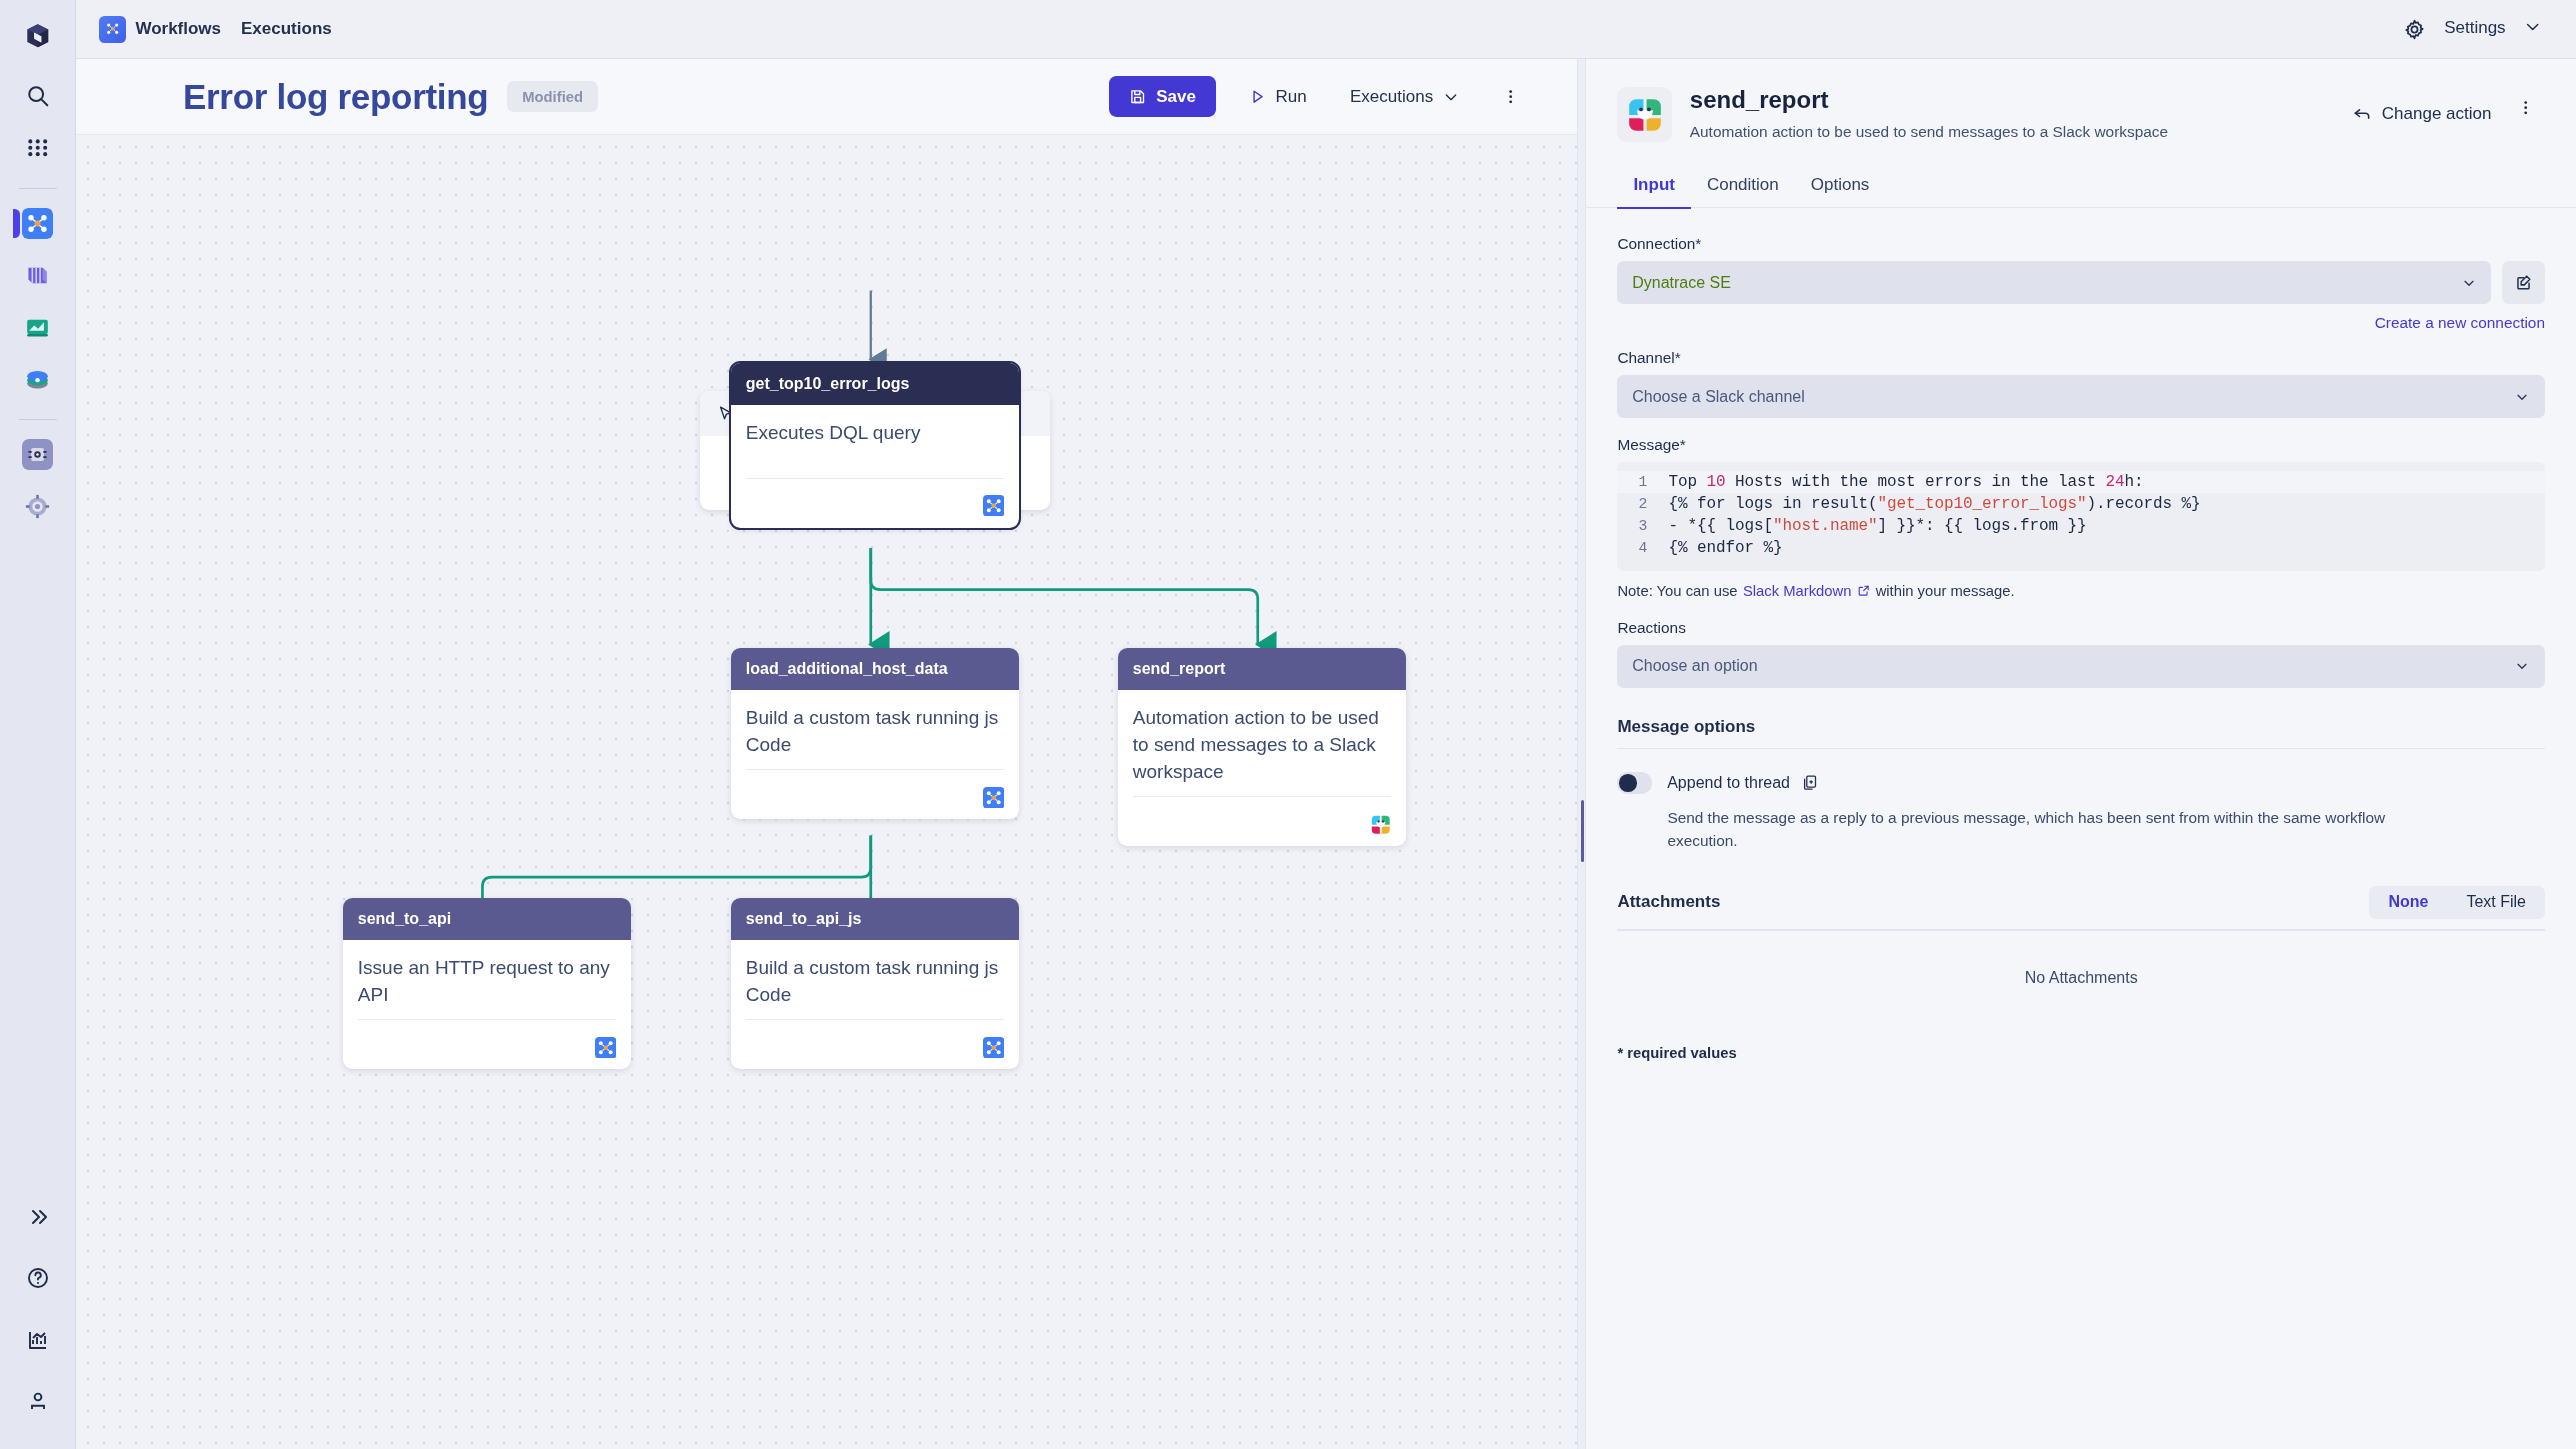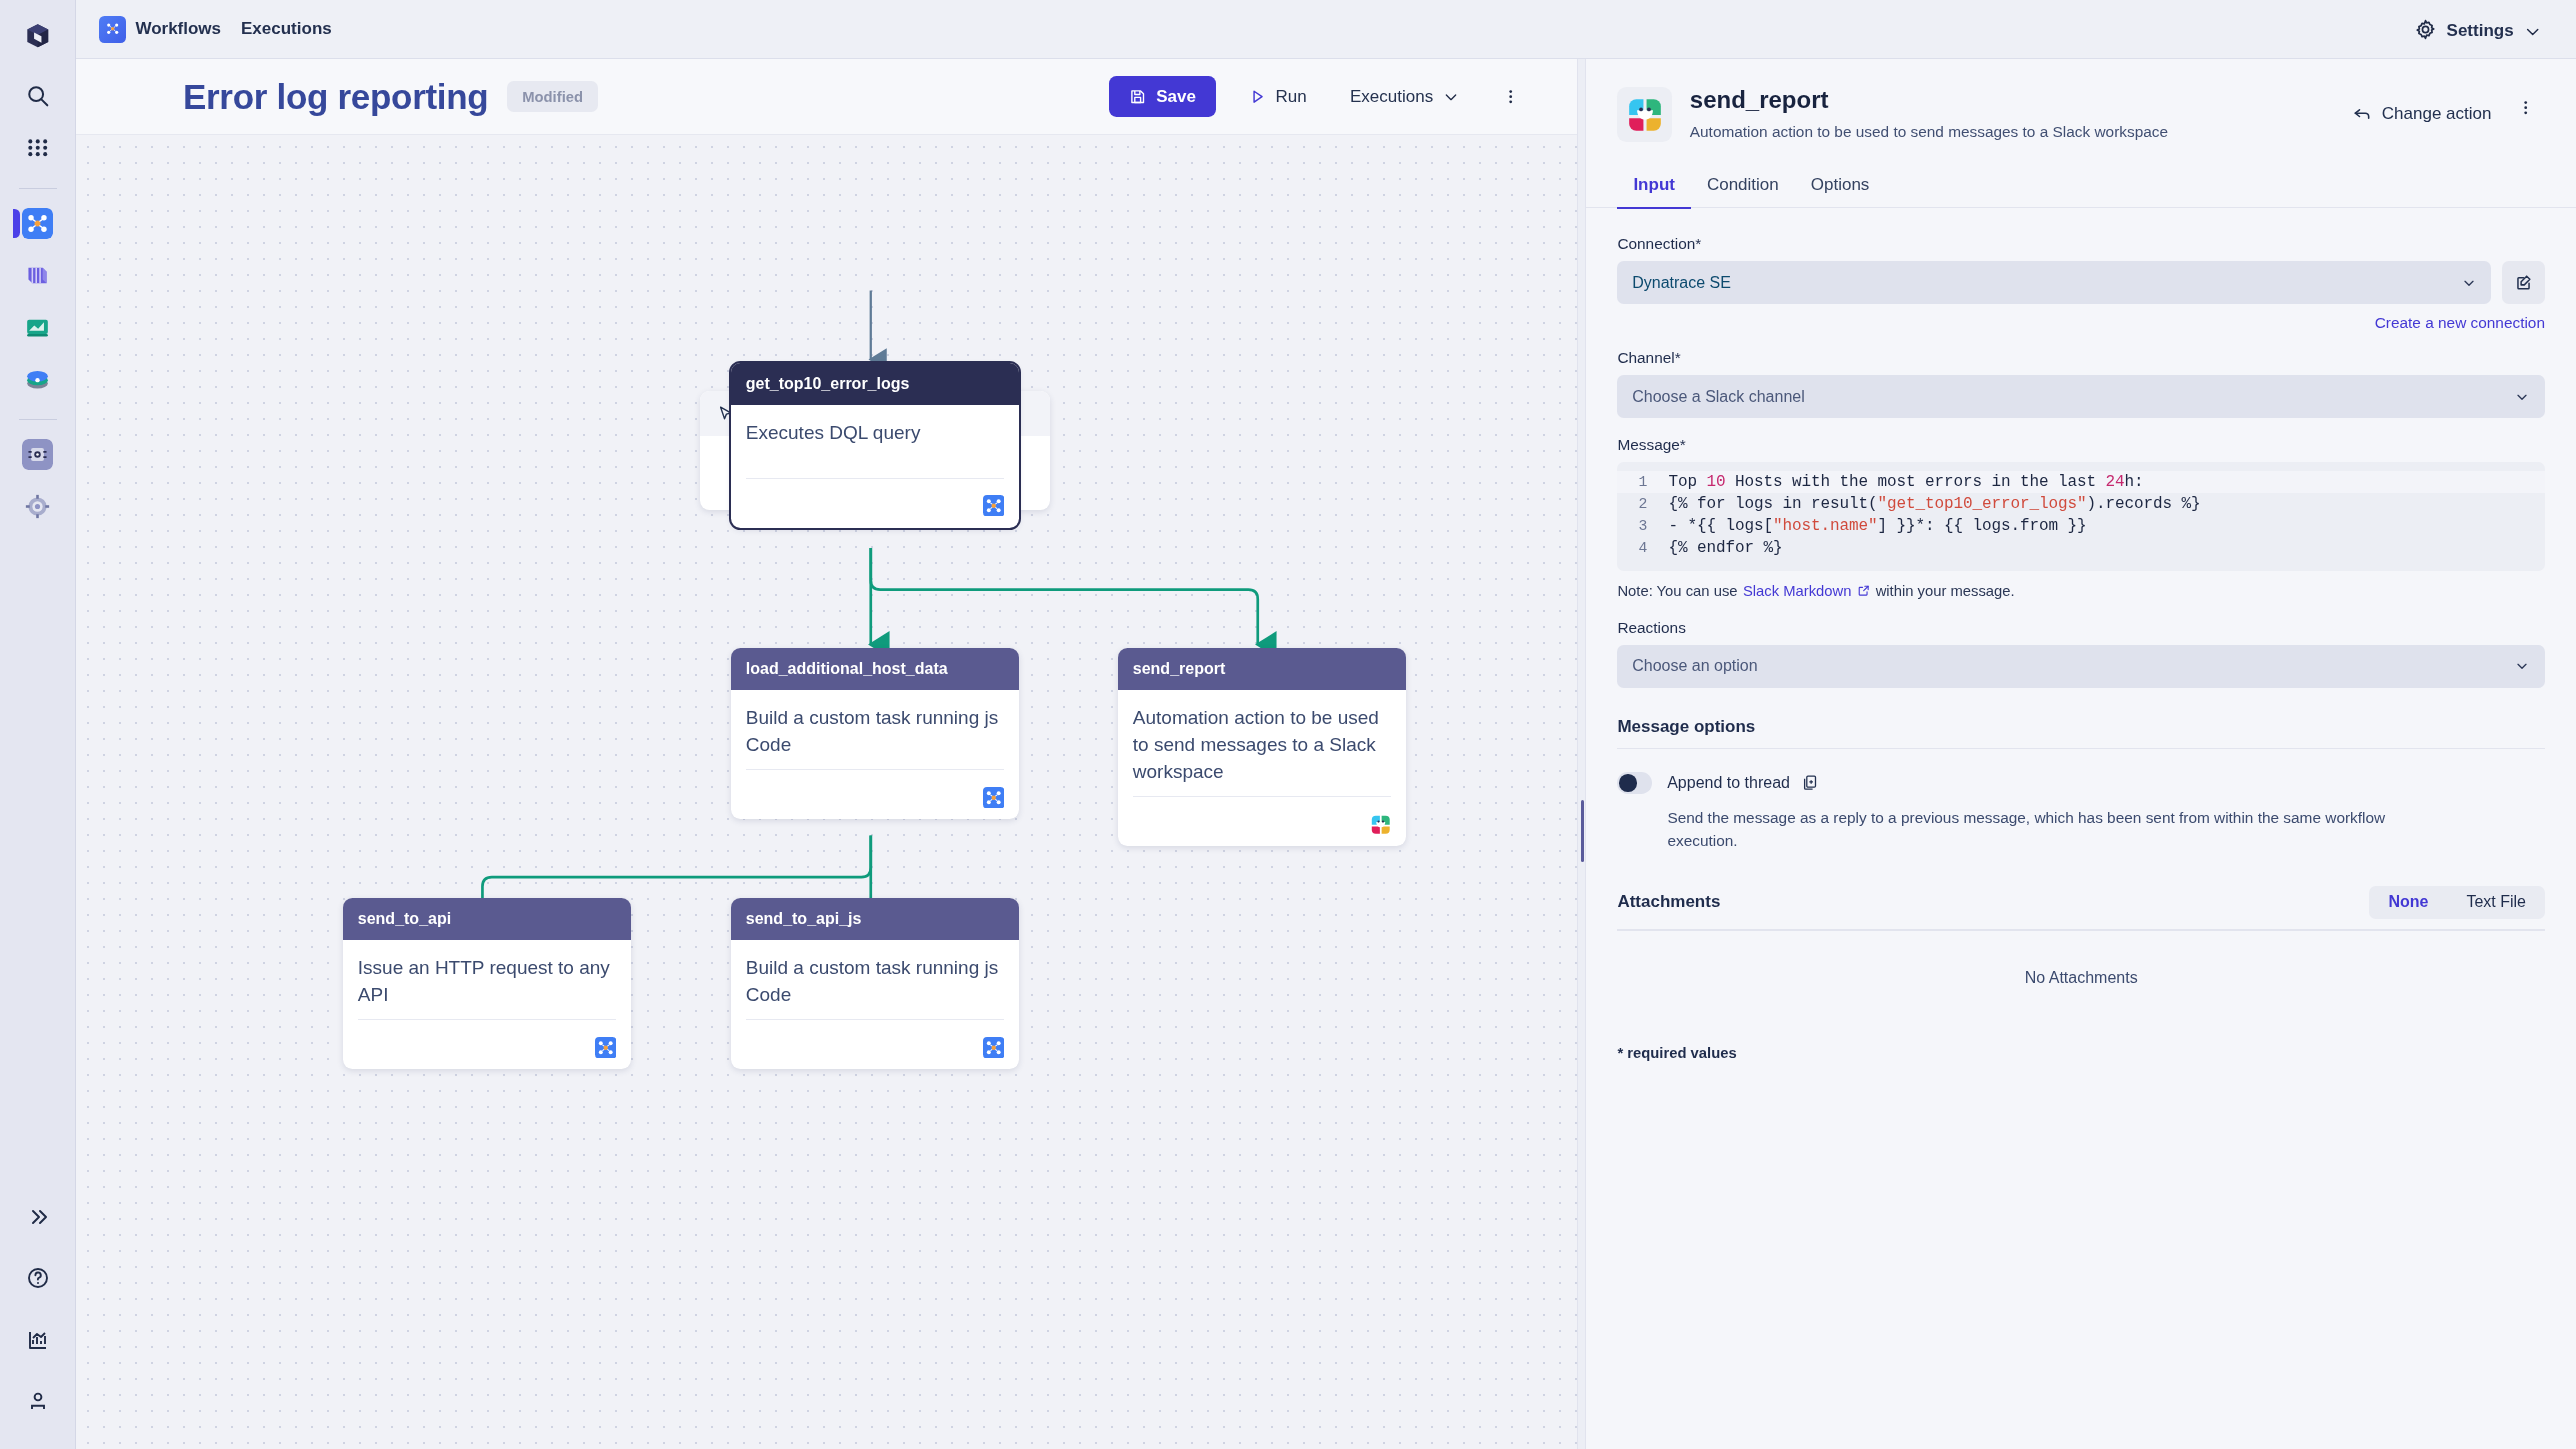--- a/index.html
+++ b/index.html
@@ -50,21 +50,21 @@
   }
   .topbar-left { display: flex; align-items: center; gap: 20px; }
   .tb-item { display: flex; align-items: center; gap: 9.4px; font-size: 17px; font-weight: 600; color: #23304f; }
   .tb-item-plain { font-size: 17px; font-weight: 600; color: #23304f; }
   .wf-badge {
     width: 27px; height: 27px; border-radius: 5.4px;
     background: linear-gradient(135deg,#4f7df5,#3f5fe8);
     display: flex; align-items: center; justify-content: center; flex: none;
   }
   .topbar-right { margin-left: auto; display: flex; align-items: center; gap: 9.4px; padding-right: 12px;}
-  .settings-btn { display: flex; align-items: flex-end; gap: 10px; font-size: 17px; font-weight: 700; color: #23304f; }
+  .settings-btn { display: flex; align-items: flex-start; gap: 18px; font-size: 17px; font-weight: 400; color: #23304f; }
 
   .workarea { flex: 1; display: flex; min-height: 0; }
 
   .editor { position: relative; display: flex; flex-direction: column; min-width: 0; flex: none; width: 1501px; }
 
   .wf-header {
     height: 75px; display: flex; align-items: center;
     padding: 0 47px 0 107px; background: #f7f8fb;
     flex: none;
   }
@@ -158,21 +158,21 @@
     border-bottom: 2.7px solid transparent; margin-bottom: -2px; cursor: pointer; font-weight: 500;
   }
   .tab.active { color: #4338d4; border-bottom-color: #4338d4; font-weight: 600; }
 
   .panel-body { padding: 27px 31px 27px 31px; overflow-y: auto; flex: 1; }
 
   .field-label { font-size: 15.4px; color: #1f2c4c; margin-bottom: 8px; font-weight: 500; }
   .select-row { display: flex; gap: 10.7px; align-items: center; }
   .select {
     flex: 1; height: 43px; background: #dfe2ed; border-radius: 6.7px;
-    display: flex; align-items: center; padding: 0 14.8px; font-size: 16px; color: #0c4a6e;
+    display: flex; align-items: center; padding: 0 14.8px; font-size: 16px; color: #4d7c0f;
     cursor: pointer; border: none; font-family: inherit;
   }
   .select .chev { margin-left: auto; }
   .select.placeholder { color: #4b587a; }
   .icon-btn-sq {
     width: 43px; height: 43px; border-radius: 6.7px; background: #e6e8f0;
     display: flex; align-items: center; justify-content: center; cursor: pointer; border: none;
   }
   .link { color: #4338d4; font-size: 15.4px; text-decoration: none; cursor: pointer; font-weight: 500; }
   .link-row { display: flex; justify-content: flex-end; margin-top: 9.4px; margin-bottom: 17.4px; }

